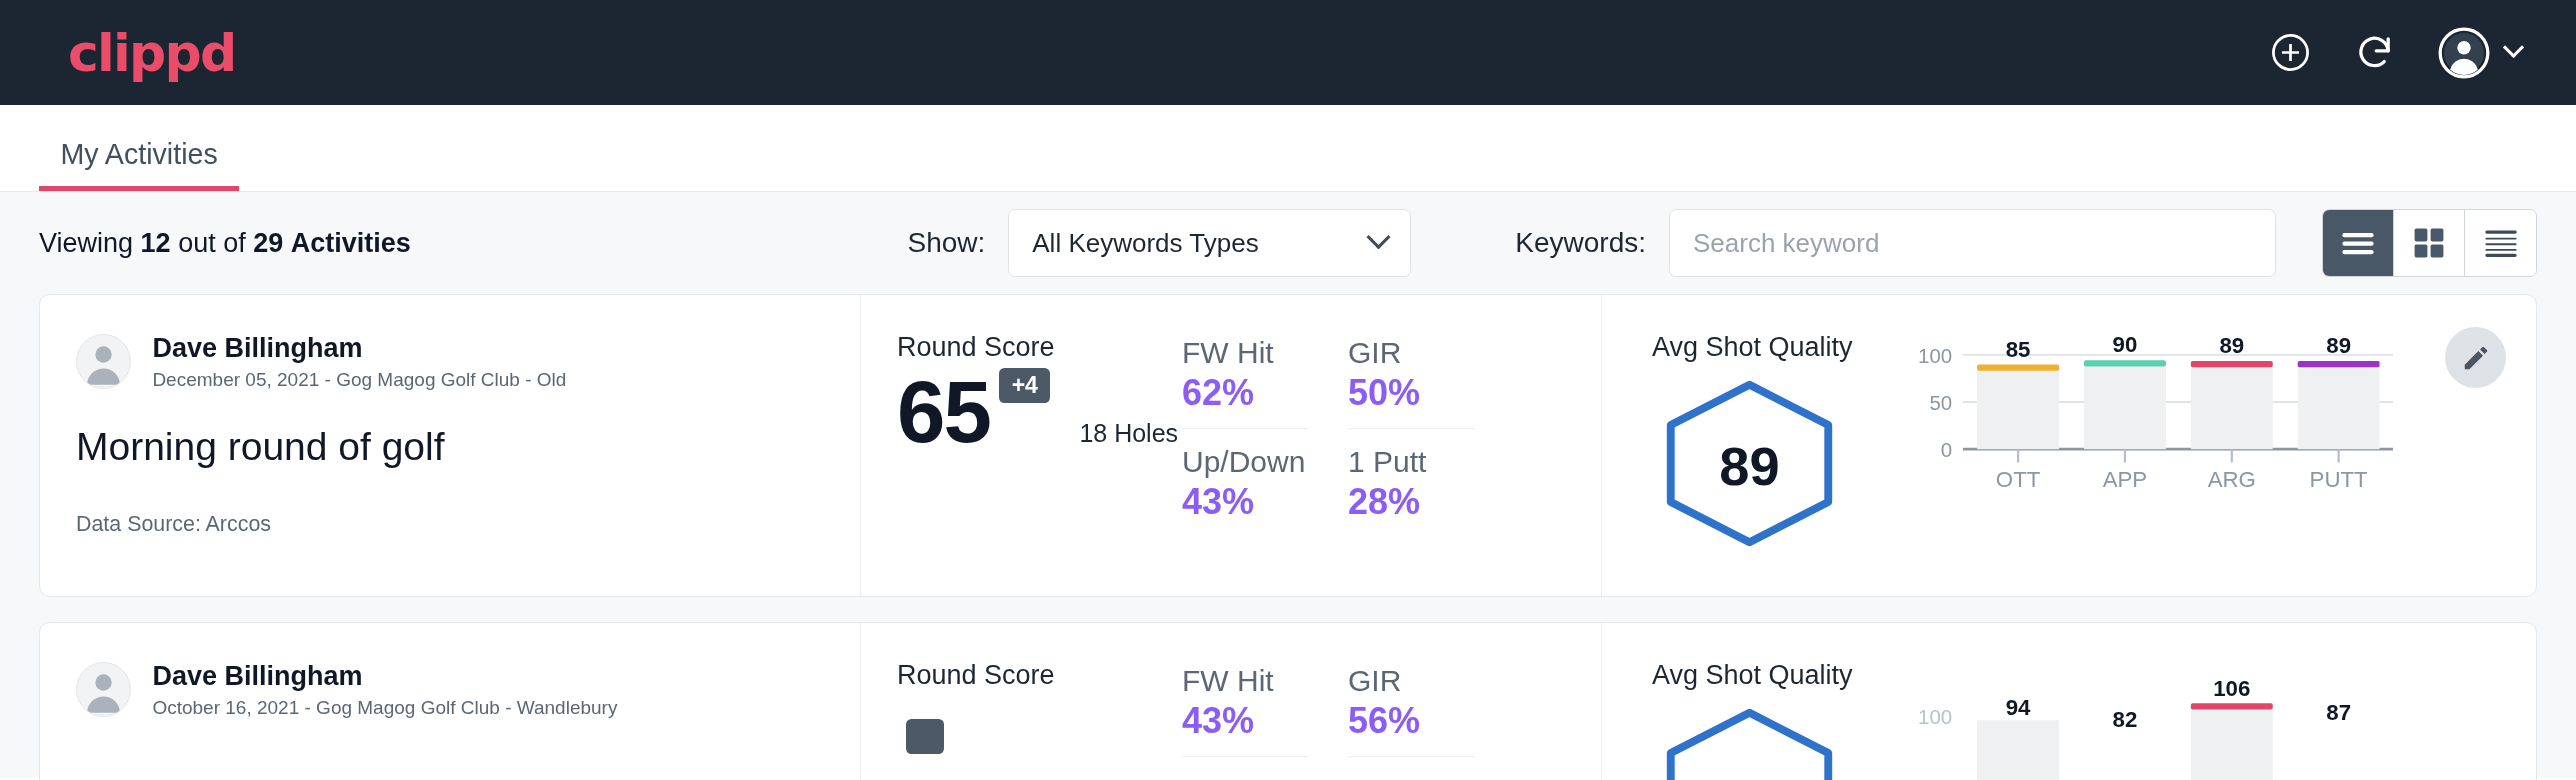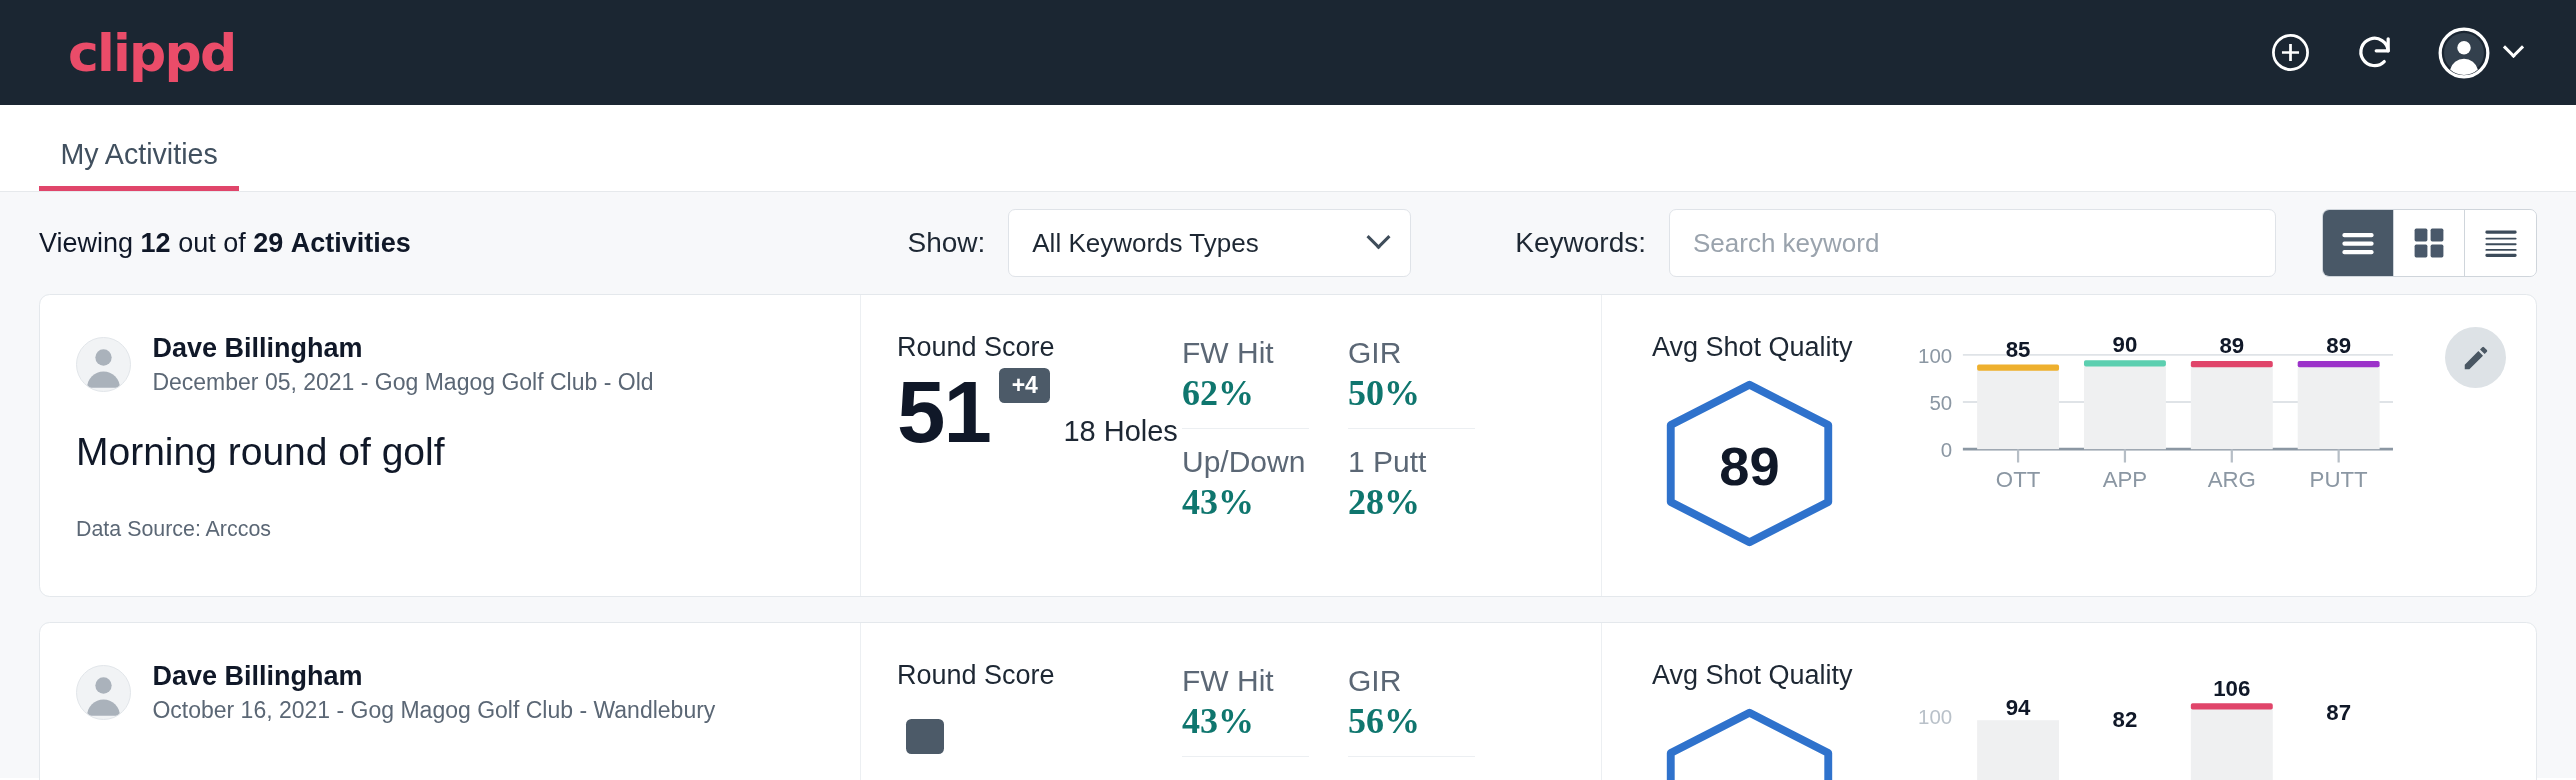--- a/index.html
+++ b/index.html
@@ -189,21 +189,21 @@
   .av {
     width: 55px; height: 55px;
     border-radius: 50%;
     background: #f1f3f5;
     border: 0.9px solid #e2e6ea;
     display: flex; align-items: flex-end; justify-content: center;
     overflow: hidden;
     flex: none;
   }
   .who-name { font-size: 27px; font-weight: 700; color: #101828; line-height: 1.25; }
-  .who-sub  { font-size: 23px; color: #5b6775; margin-top: 3.6px; }
+  .who-sub  { font-size: 19px; color: #5b6775; margin-top: 3.6px; }
   .card-title {
     font-size: 39px;
     color: #101828;
     margin-top: 34px;
     font-weight: 400;
   }
   .datasrc { font-size: 21.4px; color: #5b6775; margin-top: 43px; }
 
   .col-score { width: 321px; padding: 37px 0 0 36px; }
   .sec-h { font-size: 27px; color: #1d2733; }
@@ -219,33 +219,33 @@
     background: #4c5a68;
     color: #fff;
     font-size: 23px;
     font-weight: 700;
     border-radius: 5.4px;
     padding: 3.6px 12.5px;
     margin-left: 9px;
     margin-bottom: 52px;
     align-self: flex-start;
   }
-  .holes { font-size: 29px; color: #1d2733; margin-left: 13px; margin-bottom: 7.1px; }
+  .holes { font-size: 25px; color: #1d2733; margin-left: 29px; margin-bottom: 7.1px; }
 
   .col-stats {
     width: 420px;
     padding: 41px 0 0 0;
     display: grid;
     grid-template-columns: 127px 127px;
     column-gap: 39px;
     align-content: start;
     border-right: 0.9px solid #eceff2;
   }
   .stat-l { font-size: 30px; color: #5b6775; }
-  .stat-v { font-size: 36px; font-weight: 700; color: #0f766e; margin-top: 1.8px; font-family: Liberation Serif, serif; }
+  .stat-v { font-size: 36px; font-weight: 700; color: #8b5cf6; margin-top: 1.8px; }
   .stat-cell.top { border-bottom: 0.9px solid #eceff2; padding-bottom: 14.3px; margin-bottom: 16px; }
 
   .col-quality { flex: 1; padding: 37px 0 0 50px; display: flex; }
   .hexwrap { width: 223px; flex: none; }
   .hex { margin-top: 12.5px; }
 
   .chartwrap { flex: 1; padding-left: 32px; padding-top: 5.4px; }
 
   .edit-btn {
     position: absolute;
@@ -360,21 +360,21 @@
           <div class="who-sub">December 05, 2021 - Gog Magog Golf Club - Old</div>
         </div>
       </div>
       <div class="card-title">Morning round of golf</div>
       <div class="datasrc">Data Source: Arccos</div>
     </div>
 
     <div class="col-score">
       <div class="sec-h">Round Score</div>
       <div class="score-row">
-        <div class="score-num">51</div>
+        <div class="score-num">65</div>
         <div class="badge">+4</div>
         <div class="holes">18 Holes</div>
       </div>
     </div>
 
     <div class="col-stats">
       <div class="stat-cell top">
         <div class="stat-l">FW Hit</div>
         <div class="stat-v">62%</div>
       </div>

